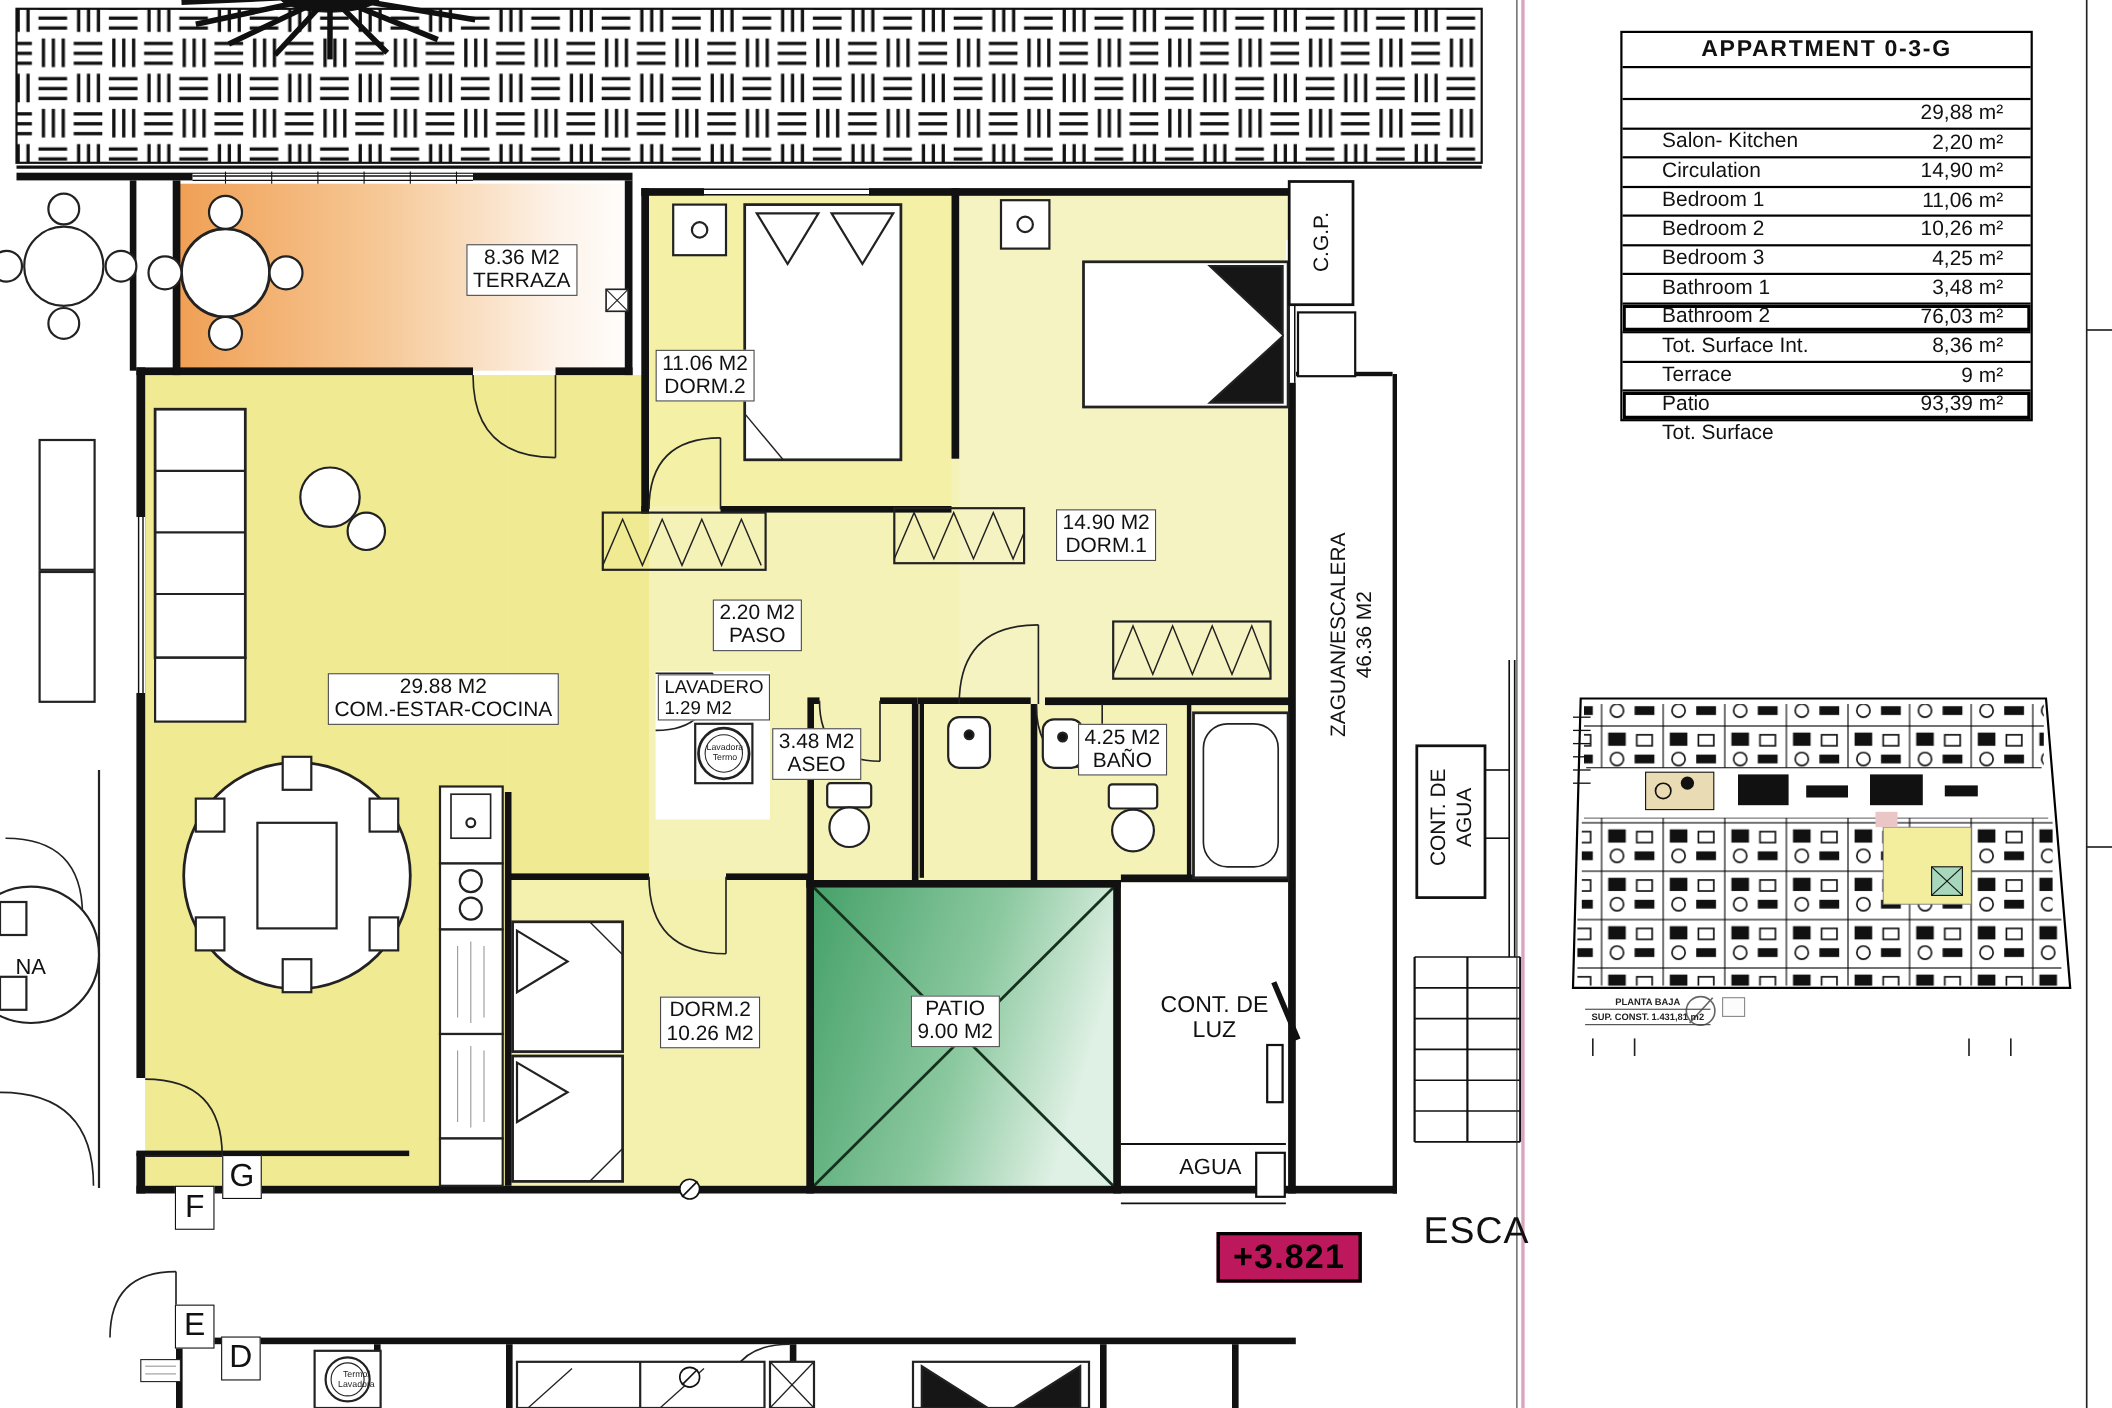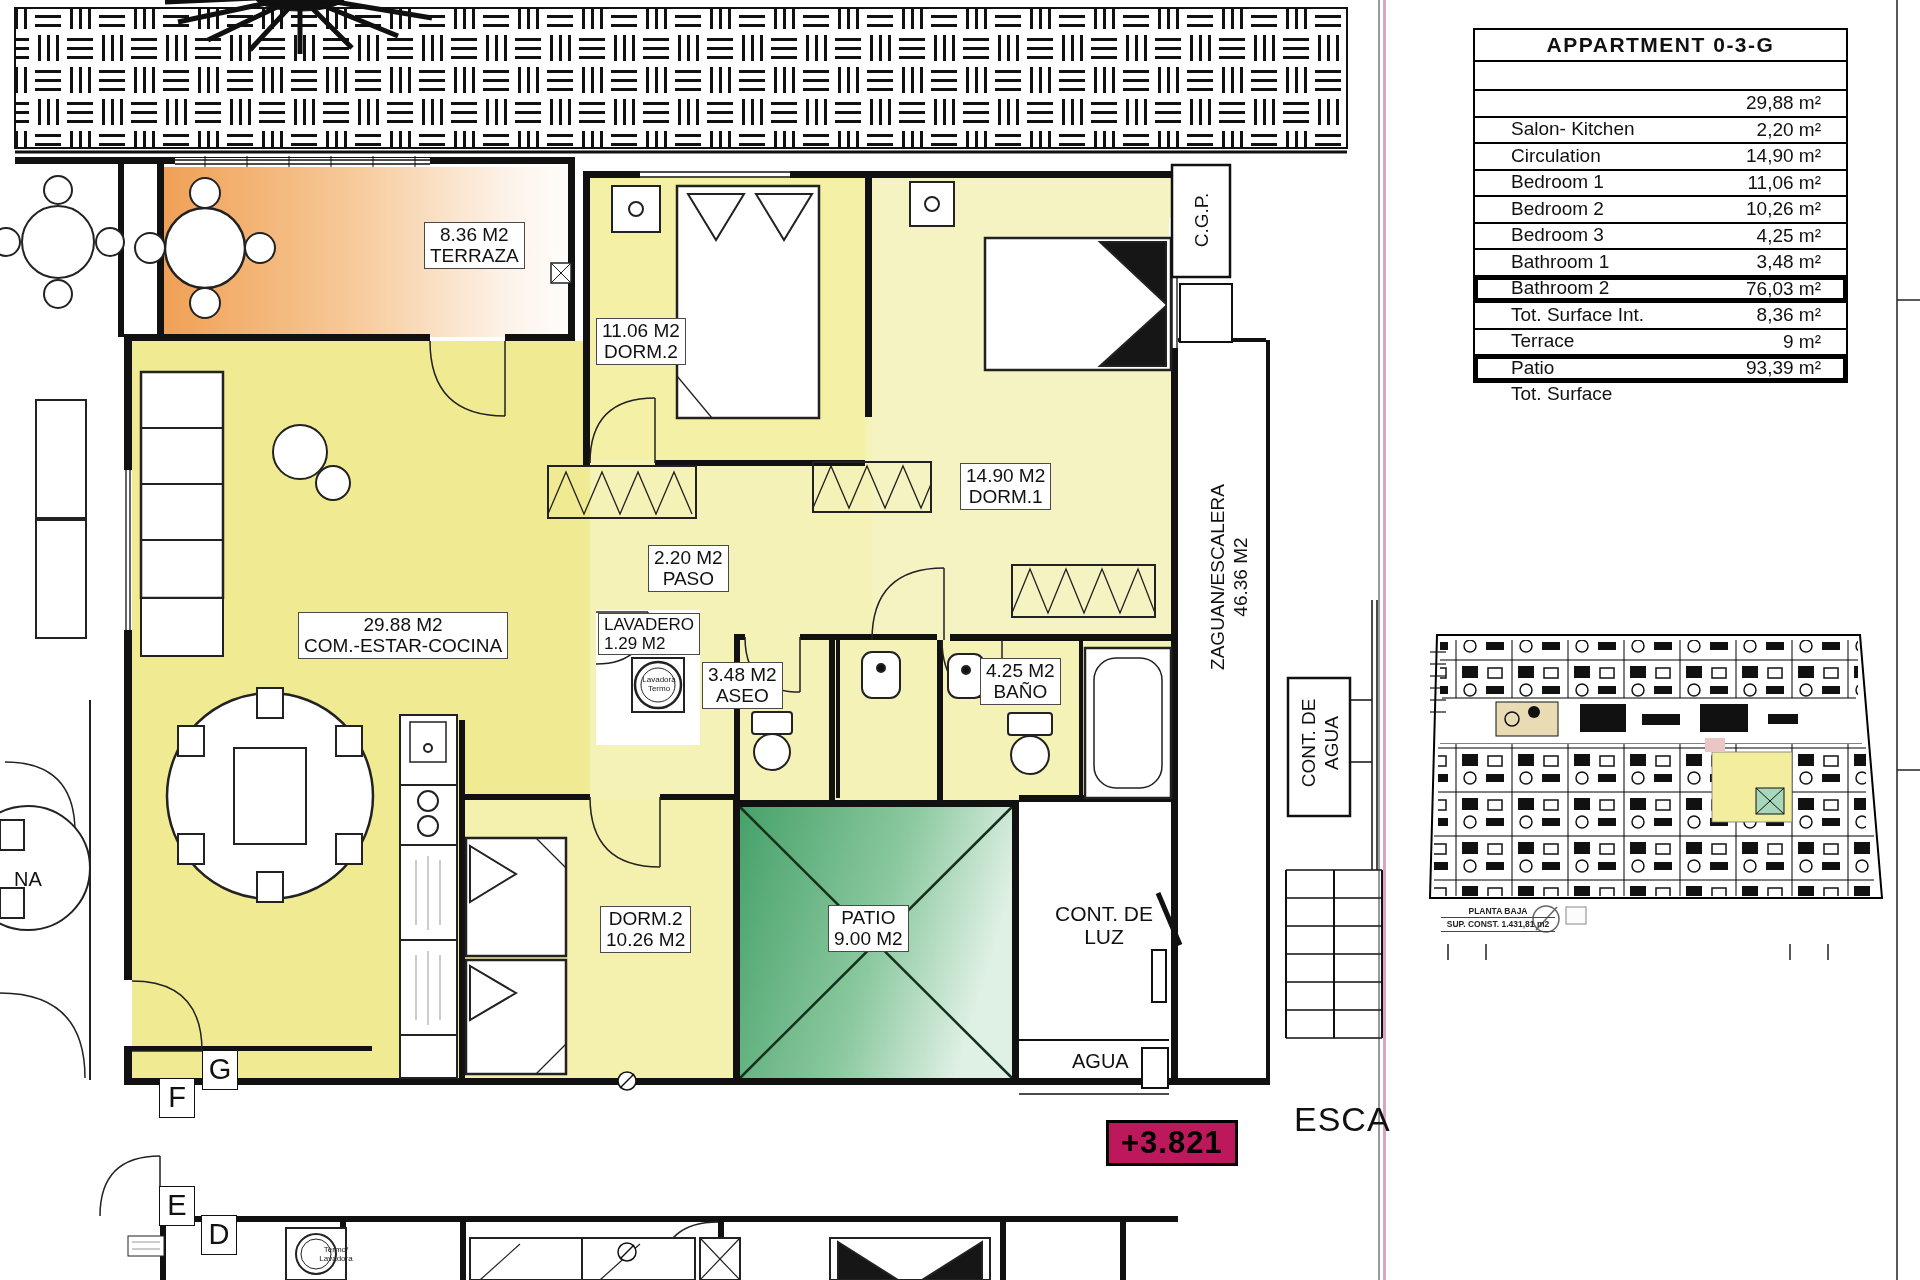--- a/index.html
+++ b/index.html
@@ -460,21 +460,21 @@
   <div class="vlab" style="left:1297px;top:808px;width:130px;">
     <div>CONT. DE</div>
     <div>AGUA</div>
   </div>
   <div class="vlab" style="left:1190px;top:270px;width:100px;">C.G.P.</div>
   <div class="lb2" style="left:0px;top:868px;font-size:20px;">NA</div>
   <div class="tiny" style="left:640px;top:676px;width:38px;">
     <div>Lavadora</div>
     <div>Termo</div>
   </div>
-  <div class="tiny" style="left:310px;top:1246px;width:52px;">
+  <div class="tiny" style="left:298px;top:1246px;width:52px;">
     <div>Termo/</div>
     <div>Lavadora</div>
   </div>
   <div class="ltr" style="left:202px;top:1050px;">G</div>
   <div class="ltr" style="left:159px;top:1078px;">F</div>
   <div class="ltr" style="left:159px;top:1186px;">E</div>
   <div class="ltr" style="left:201px;top:1215px;">D</div>
 
   <div class="tbl">
     <div class="t-title">APPARTMENT 0-3-G</div>

